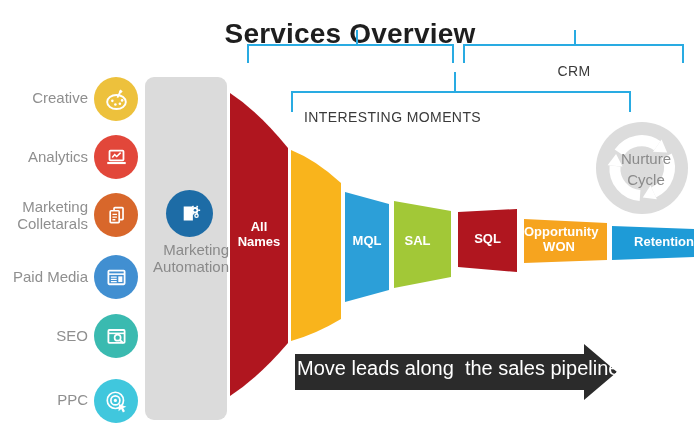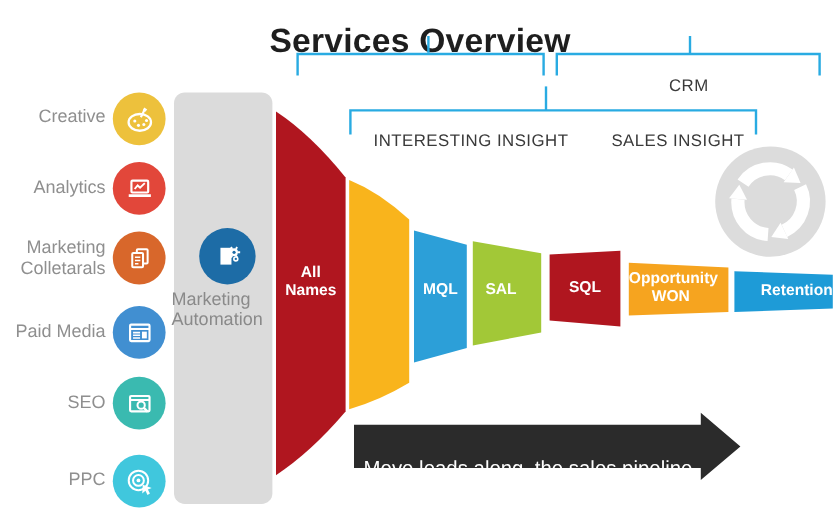--- a/index.html
+++ b/index.html
@@ -9,29 +9,29 @@
          font-size:28px;font-weight:bold;color:#1e1e1e;letter-spacing:.2px;margin-top:17px;}
   .auto-bar{position:absolute;left:145px;top:77px;width:82px;height:343px;border-radius:9px;}
   .side-label{position:absolute;right:612px;width:108px;text-align:right;
               font-size:15px;color:#8f8f8f;line-height:17px;}
   .icon-circle{position:absolute;left:94px;width:44px;height:44px;border-radius:50%;
                display:flex;align-items:center;justify-content:center;}
   .icon-circle svg{width:27px;height:27px;}
   .auto-circle{position:absolute;left:166px;top:190px;width:47px;height:47px;border-radius:50%;
                display:flex;align-items:center;justify-content:center;}
   .auto-circle svg{width:29px;height:29px;}
-  .auto-label{position:absolute;left:143px;top:241px;width:86px;text-align:left;
+  .auto-label{position:absolute;left:143px;top:241px;width:86px;text-align:right;
               font-size:15px;color:#8a8a8a;line-height:17px;}
   .overlay{position:absolute;left:0;top:0;width:700px;height:426px;}
   .bracket-label{position:absolute;font-size:14px;color:#3a3a3a;text-align:center;letter-spacing:.4px;}
   .stage-label{position:absolute;color:#fff;font-weight:bold;font-size:13px;line-height:15px;text-align:center;}
   .nurture-label{position:absolute;left:602px;top:148px;width:88px;text-align:center;
                  font-size:15px;color:#8a8a8a;line-height:21px;}
-  .pipeline-label{position:absolute;left:297px;top:381px;width:286px;text-align:center;
-                  font-size:17px;color:#fff;white-space:pre;}
+  .pipeline-label{position:absolute;left:297px;top:357px;width:286px;text-align:center;
+                  font-size:20px;color:#fff;white-space:pre;}
 </style>
 </head>
 <body>
 
 <div class="canvas">
 
   <div class="title">Services Overview</div>
 
   <div class="auto-bar" style="background-color: rgb(219, 219, 219);"></div>
 
@@ -139,26 +139,26 @@
       </g>
       <circle cx="16.6" cy="9.3" r="2.7" fill="#fff"></circle>
       <circle cx="16.6" cy="9.3" r="1.1" fill="#1D6CA6"></circle>
       <circle cx="17.8" cy="13.9" r="1.9" fill="#fff"></circle>
       <circle cx="17.8" cy="13.9" r="0.8" fill="#1D6CA6"></circle>
     </svg>
   </div>
   <div class="auto-label">Marketing Automation</div>
 
   <div class="bracket-label" style="left:494px;top:63px;width:160px">CRM</div>
-  <div class="bracket-label" style="left:290px;top:109px;width:205px">INTERESTING INSIGHT</div>
-  <div class="bracket-label" style="left:480px;top:109px;width:170px">SALES INSIGHT</div>
+  <div class="bracket-label" style="left:290px;top:109px;width:205px">INTERESTING MOMENTS</div>
 
   <div class="stage-label" style="left:233px;top:219px;width:52px">All Names</div>
   <div class="stage-label" style="left:344px;top:233px;width:46px">MQL</div>
   <div class="stage-label" style="left:394px;top:233px;width:47px">SAL</div>
   <div class="stage-label" style="left:458px;top:231px;width:59px">SQL</div>
   <div class="stage-label" style="left:524px;top:224px;width:70px">Opportunity WON</div>
   <div class="stage-label" style="left:622px;top:234px;width:84px">Retention</div>
 
+  <div class="nurture-label">Nurture Cycle</div>
 
   <div class="pipeline-label">Move leads along  the sales pipeline</div>
 
 </div>
 
 </body></html>

